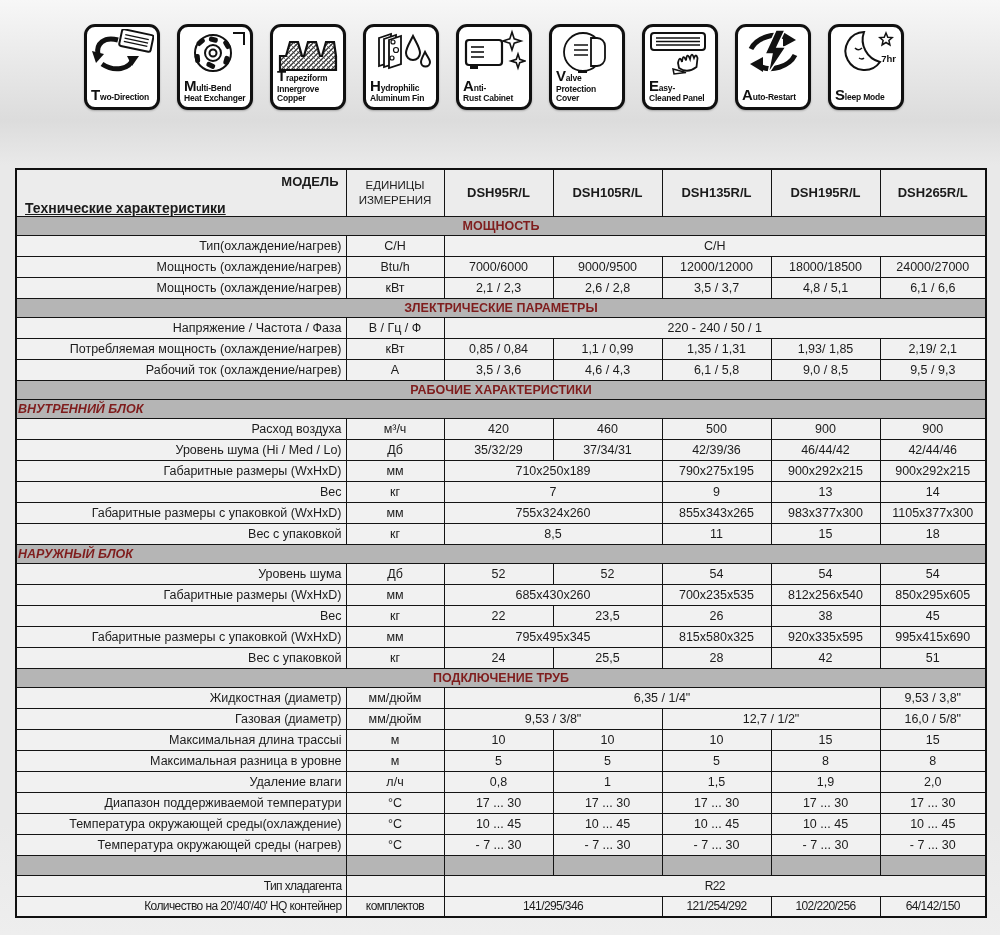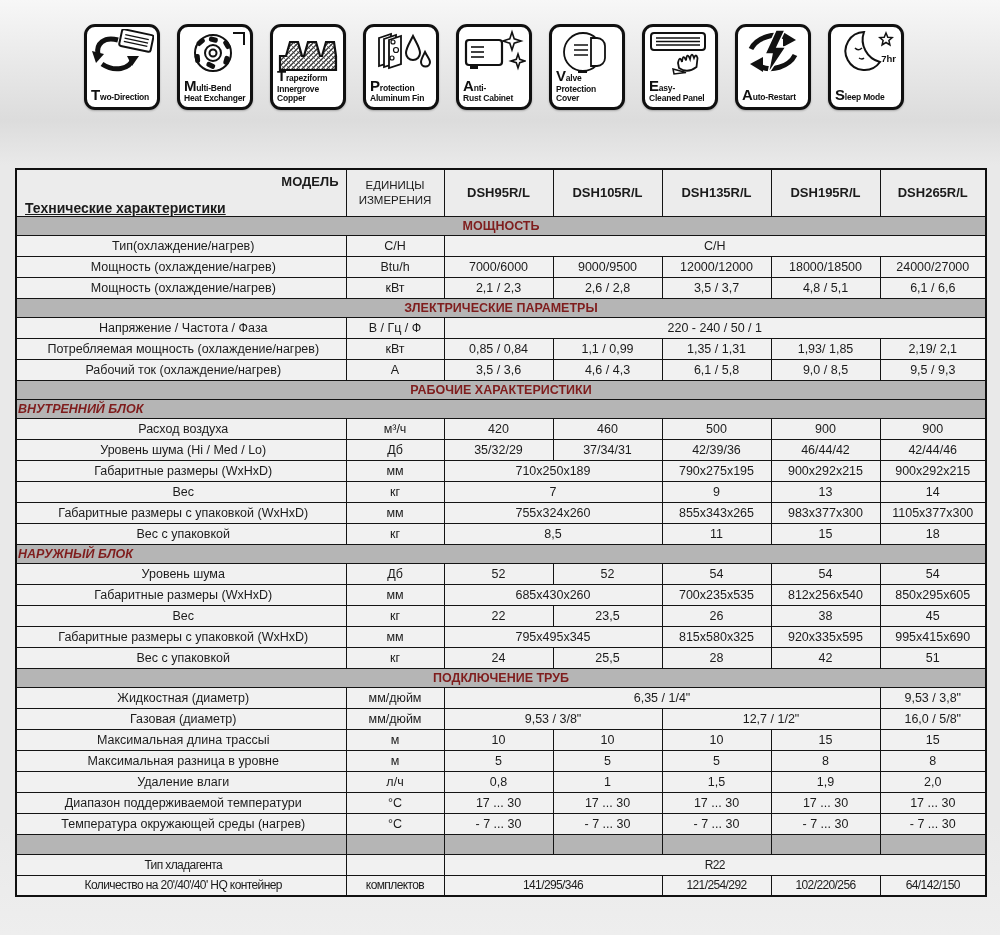--- a/index.html
+++ b/index.html
@@ -41,21 +41,21 @@
   .corner-top{position:absolute;top:4px;right:7px;font-weight:bold;font-size:13px;}
   .corner-bottom{position:absolute;bottom:0;left:8px;font-weight:bold;font-size:14px;text-decoration:underline;}
   th.units{font-weight:normal;font-size:11.5px;white-space:pre-line;text-align:center;line-height:1.25;}
   th.model{font-weight:bold;font-size:13px;text-align:center;}
   td.section{
     background:#b5b5b5;color:#7f1d1d;font-weight:bold;height:19px;
     text-align:center;font-size:12.5px;
   }
   td.section.left{text-align:left;padding-left:1px;}
   td.section.ital{font-style:italic;}
-  td.pname{text-align:center;padding-left:8px;height:21px;}
+  td.pname{text-align:right;padding-left:8px;height:21px;}
   td.unit,td.val{text-align:center;}
   td.spacer{background:#b5b5b5;height:20px;}
   tr.condensed td{font-size:12px;letter-spacing:-0.6px;}
 </style>
 </head>
 <body>
 
 <div class="features">
 
   <div class="badge">
@@ -115,21 +115,21 @@
         <path d="M20 10 L32 6 L32 34 L20 38 Z"></path>
       </g>
       <g fill="none" stroke="#111" stroke-width="1.2">
         <circle cx="24" cy="12" r="2"></circle>
           <circle cx="27" cy="20" r="2.5"></circle>
           <circle cx="23" cy="28" r="2"></circle>
       </g>
       <path d="M44 6 C40 14 37 18 37 23 a7 7 0 0 0 14 0 C51 18 48 14 44 6 Z" fill="#fff" stroke="#111" stroke-width="2"></path>
       <path d="M56 22 C53.5 27 52 29.5 52 32 a4.5 4.5 0 0 0 9 0 C61 29.5 58.5 27 56 22 Z" fill="#fff" stroke="#111" stroke-width="2"></path>
     </svg>
-    <div class="blabel">Protection
+    <div class="blabel">Hydrophilic
 Aluminum Fin</div>
   </div>
 
   <div class="badge">
     <svg viewBox="0 0 64 44">
       <rect x="4" y="10" width="36" height="25" rx="3" fill="#fff" stroke="#111" stroke-width="2.2"></rect>
       <line x1="9" y1="17" x2="22" y2="17" stroke="#111" stroke-width="1.6"></line>
       <line x1="9" y1="22" x2="22" y2="22" stroke="#111" stroke-width="1.6"></line>
       <line x1="9" y1="27" x2="22" y2="27" stroke="#111" stroke-width="1.6"></line>
       <rect x="8" y="35" width="8" height="4" fill="#111"></rect>
@@ -416,20 +416,29 @@
       <tr>
         <td class="pname">Диапазон поддерживаемой температури</td>
         <td class="unit">°С</td>
         <td class="val">17 ... 30</td>
         <td class="val">17 ... 30</td>
         <td class="val">17 ... 30</td>
         <td class="val">17 ... 30</td>
         <td class="val">17 ... 30</td>
       </tr>
       <tr>
+        <td class="pname">Температура окружающей среды(охлаждение)</td>
+        <td class="unit">°С</td>
+        <td class="val">10 ... 45</td>
+        <td class="val">10 ... 45</td>
+        <td class="val">10 ... 45</td>
+        <td class="val">10 ... 45</td>
+        <td class="val">10 ... 45</td>
+      </tr>
+      <tr>
         <td class="pname">Температура окружающей среды (нагрев)</td>
         <td class="unit">°С</td>
         <td class="val">- 7 ... 30</td>
         <td class="val">- 7 ... 30</td>
         <td class="val">- 7 ... 30</td>
         <td class="val">- 7 ... 30</td>
         <td class="val">- 7 ... 30</td>
       </tr>
       <tr>
         <td class="spacer"></td>

